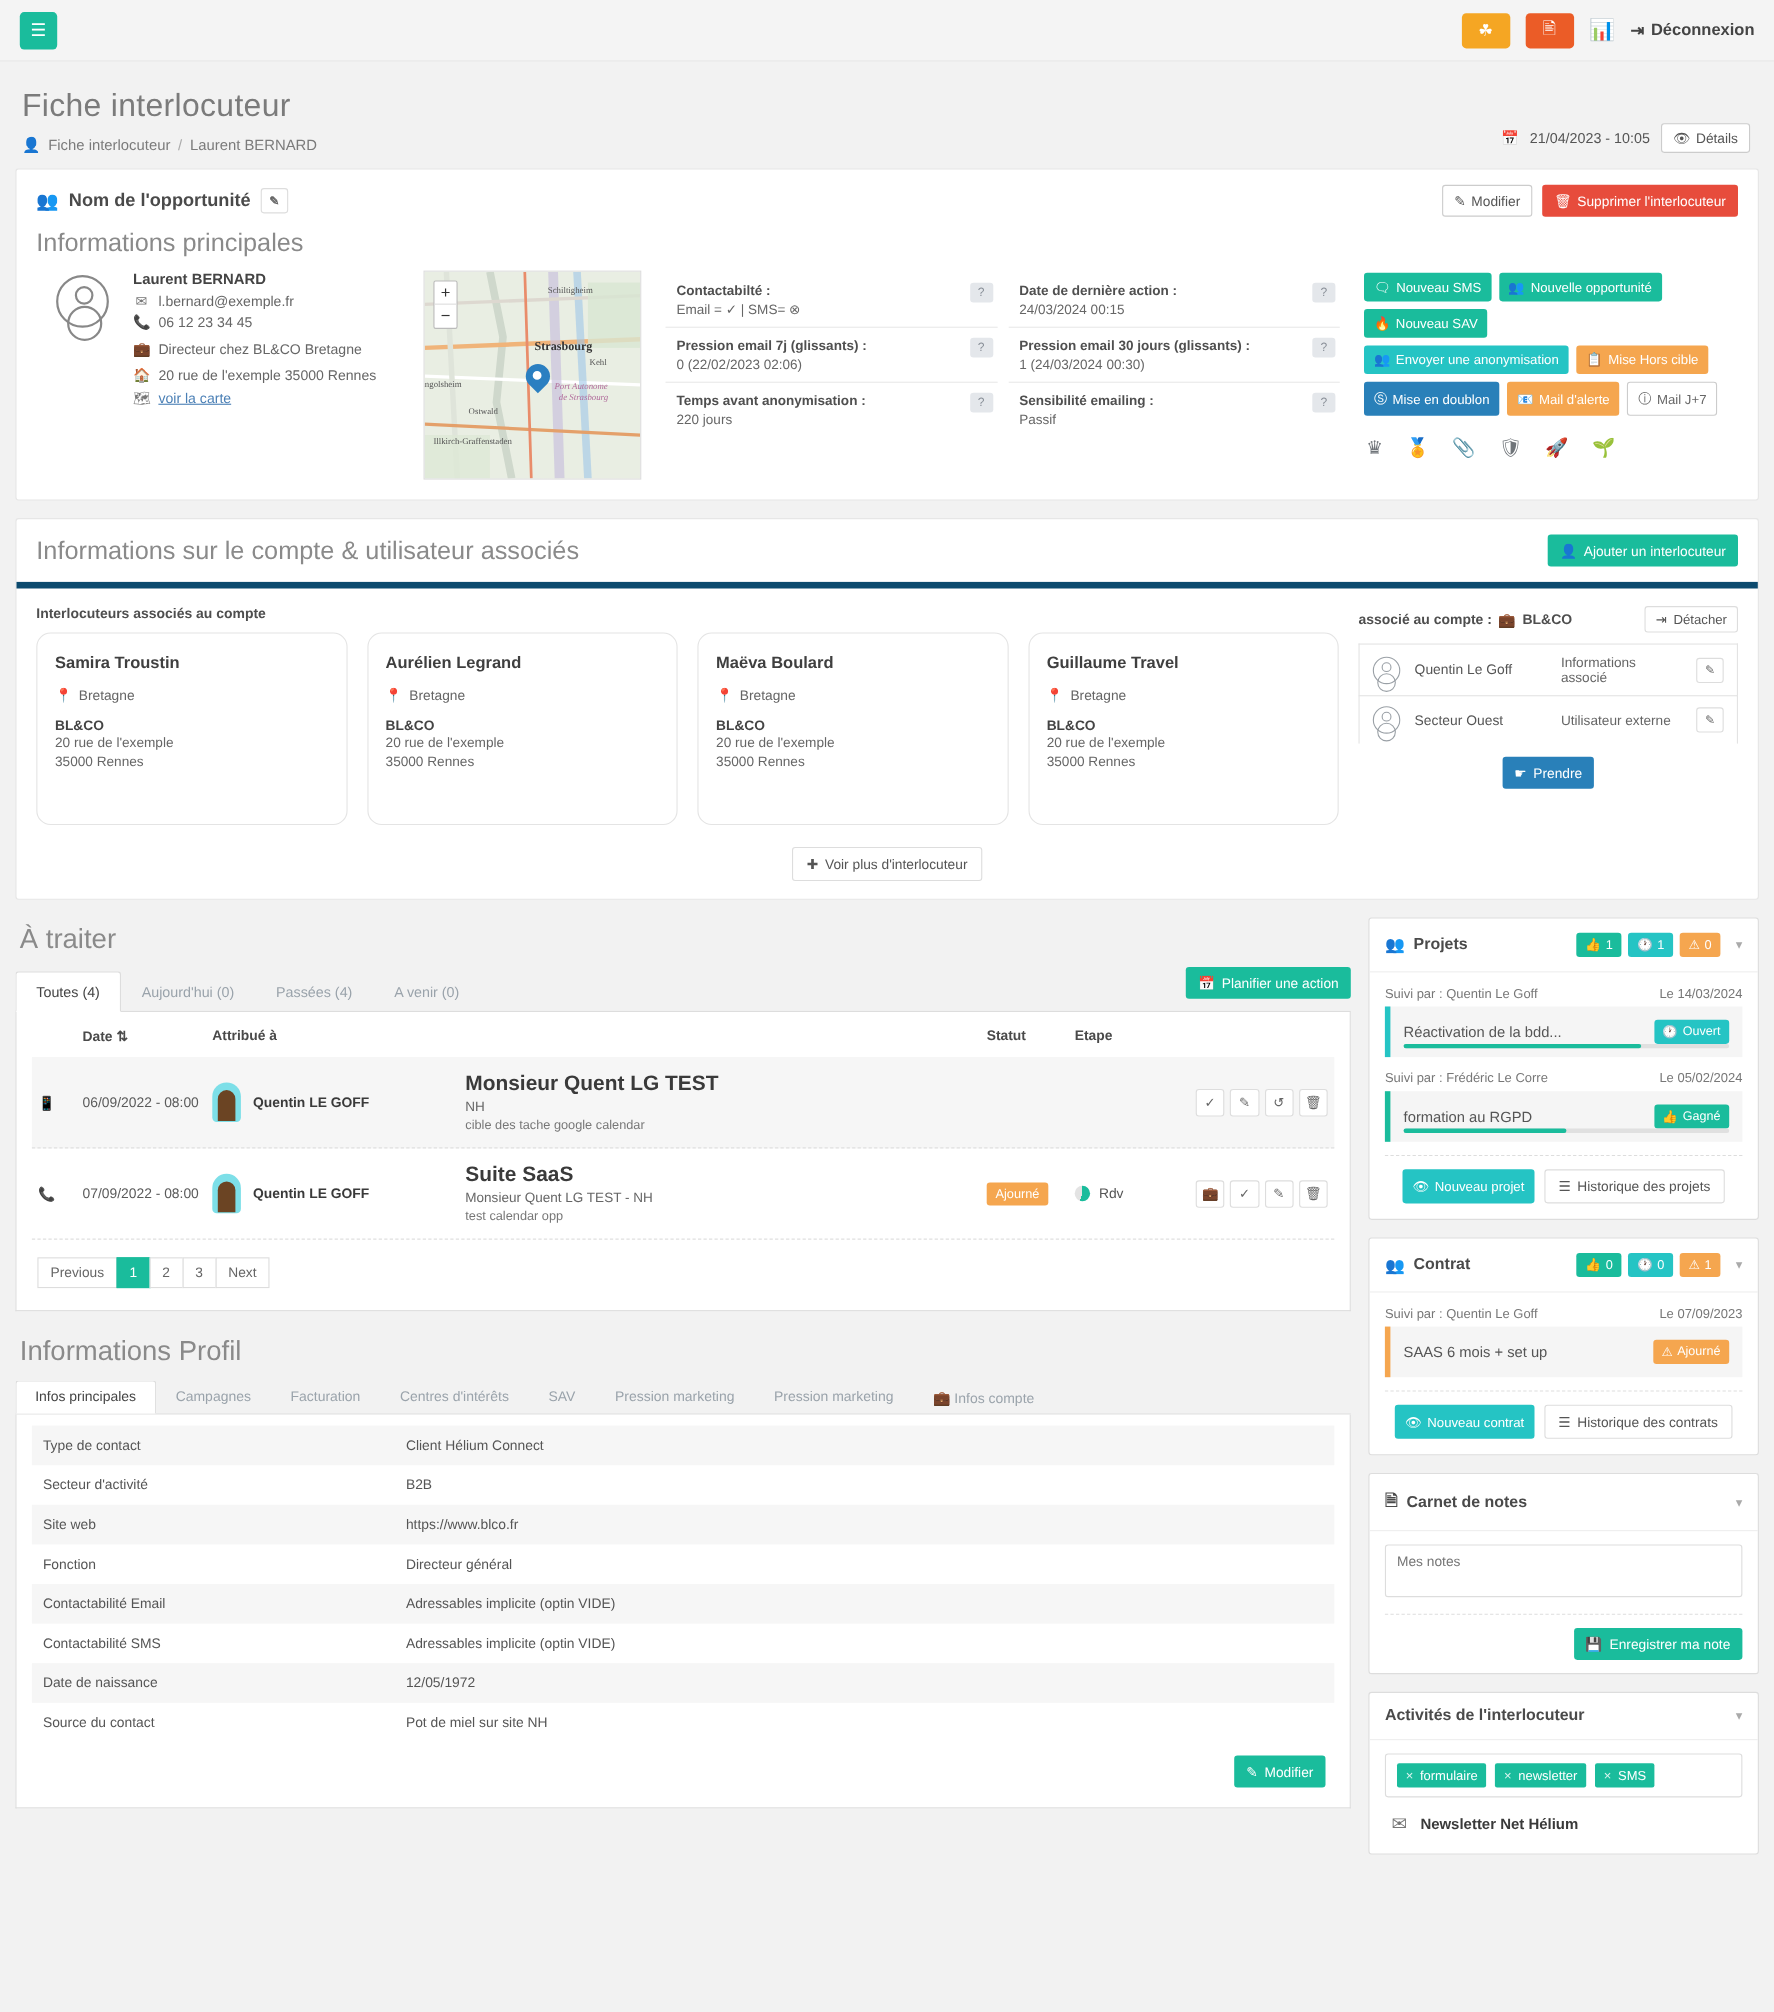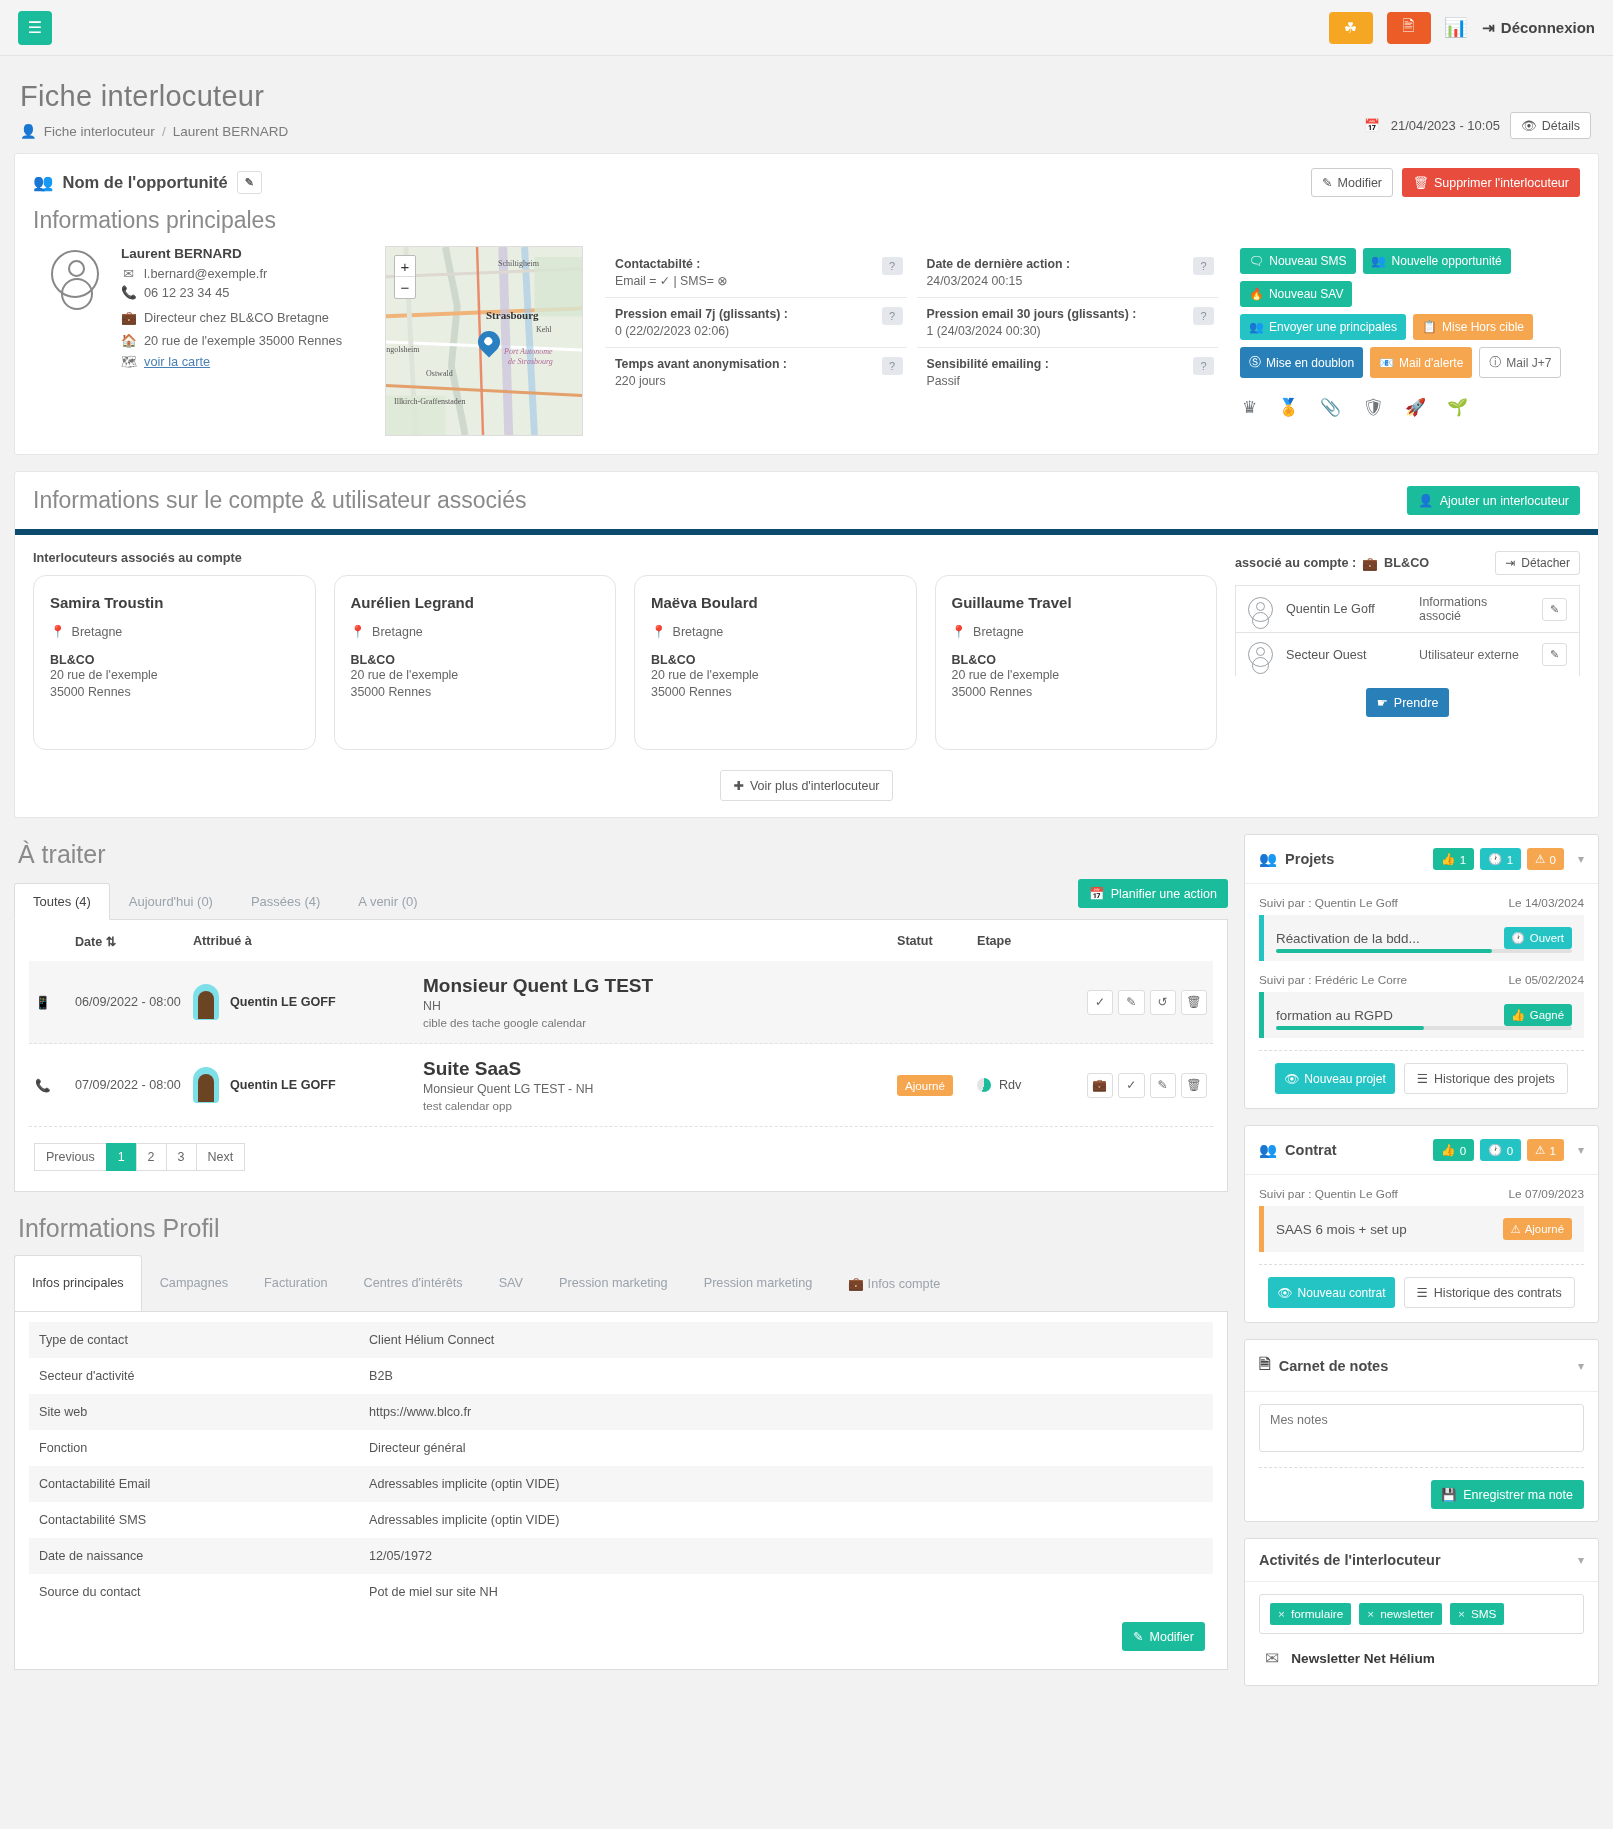--- a/index.html
+++ b/index.html
@@ -139,21 +139,21 @@
   .pie{ width:14px;height:14px;border-radius:50%;background:conic-gradient(#1abc9c 0 55%,#e3e3e3 0 100%);}
   .acts{ margin-left:auto; display:flex; gap:5px;}
   .act{ border:1px solid #ddd; background:#fff; border-radius:3px; width:27px;height:25px; display:flex;
         align-items:center;justify-content:center;color:#666;font-size:12px;cursor:pointer;}
   .pager{ display:flex; margin:16px 0 14px 6px;}
   .pg{ border:1px solid #ddd; padding:6px 11px; font-size:12.5px; color:#666; margin-left:-1px; cursor:pointer; background:#fff;}
   .pg.on{ background:#1abc9c; color:#fff; border-color:#1abc9c;}
 
   .h-profil{ font-weight:300; font-size:25px; color:#8a8a8a; margin:22px 0 12px 4px;}
   .ptabs{ display:flex; border-bottom:1px solid #ddd; flex-wrap:nowrap; overflow:hidden;}
-  .ptab{ padding:20px 17px; font-size:12.7px; color:#9aa3ab; cursor:pointer; white-space:nowrap;
+  .ptab{ padding:7px 17px; font-size:12.7px; color:#9aa3ab; cursor:pointer; white-space:nowrap;
          border:1px solid transparent; margin-bottom:-1px;}
   .ptab.active{ background:#fff; border-color:#ddd; border-bottom-color:#fff; color:#444; border-radius:3px 3px 0 0;}
   .ptbl{ background:#fff; border:1px solid #ddd; border-top:none; padding:10px 14px 14px 14px;}
   .prow{ display:flex; padding:11px 10px; font-size:12.6px;}
   .prow:nth-child(odd){ background:#f6f6f6;}
   .prow .k{ width:330px; color:#555;}
   .prow .v{ color:#555;}
   .modifrow{ text-align:right; padding:12px 8px 4px 8px;}
 
   .panel{ background:#fff; border:1px solid #ddd; border-radius:3px; margin-bottom:16px;}
@@ -349,21 +349,21 @@
             <span>Nouvelle opportunité</span>
           </span>
         <span class="tag g">
             <span>🔥</span>
             <span>Nouveau SAV</span>
           </span>
       </div>
       <div class="btn-row">
         <span class="tag t">
             <span>👥</span>
-            <span>Envoyer une principales</span>
+            <span>Envoyer une anonymisation</span>
           </span>
         <span class="tag o">
             <span>📋</span>
             <span>Mise Hors cible</span>
           </span>
       </div>
       <div class="btn-row">
         <span class="tag b">
             <span>Ⓢ</span>
             <span>Mise en doublon</span>

